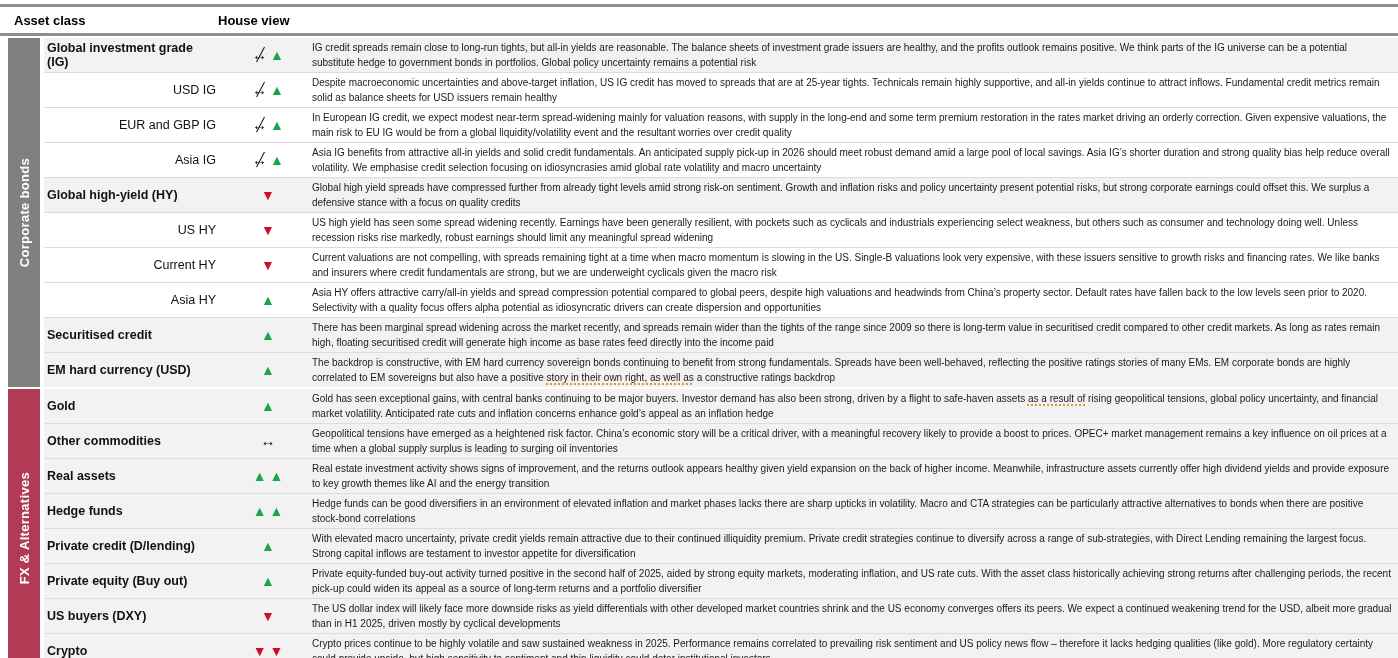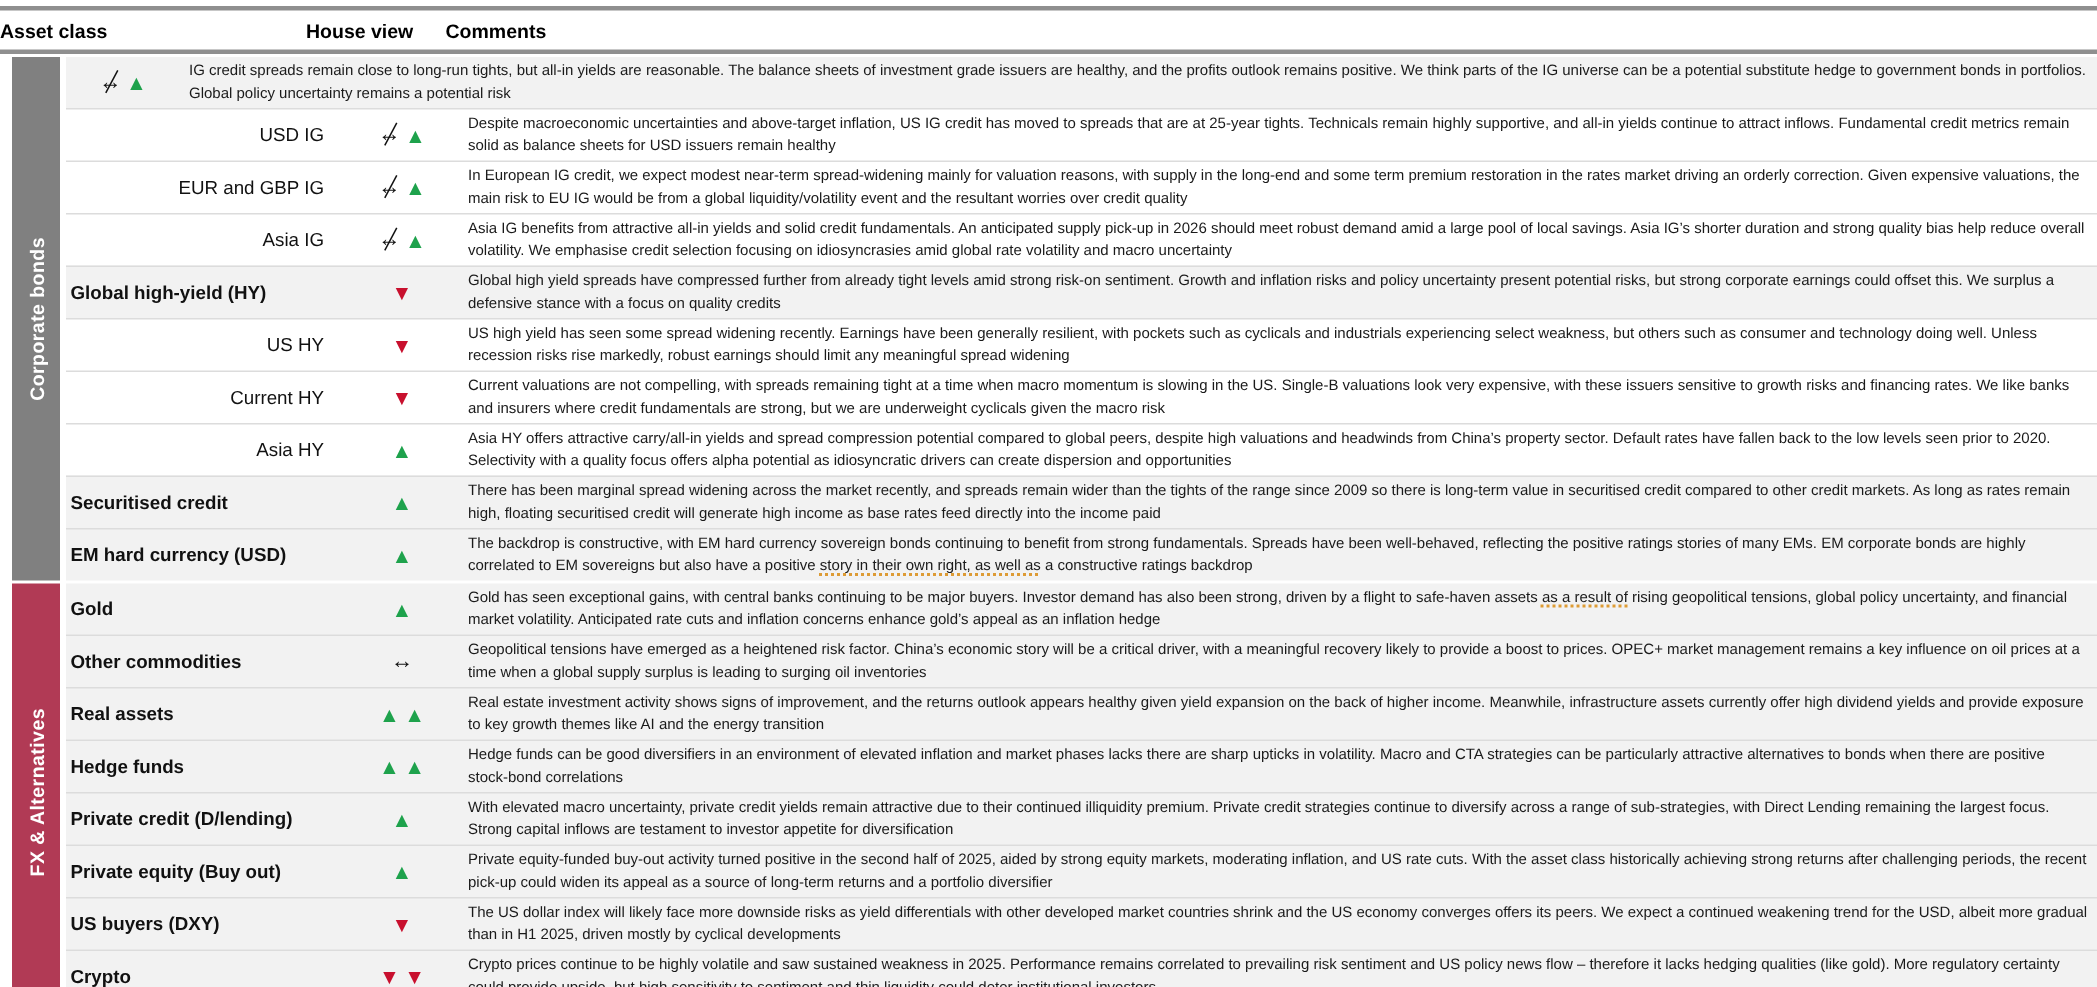--- a/index.html
+++ b/index.html
@@ -1,20 +1,20 @@
 <!DOCTYPE html>
 <html><head>
 <meta charset="utf-8">
 <style>
   html,body{margin:0;padding:0;background:#fff;}
   body{width:1398px;height:658px;overflow:hidden;font-family:"Liberation Sans",sans-serif;color:#111;}
   .page{position:relative;width:1398px;height:658px;}
   .rule{height:3px;background:#8f8f8f;width:100%;}
   .rule.top{margin-top:4px;}
-  .header-row{display:flex;align-items:center;height:26px;font-weight:bold;font-size:13px;color:#000;}
+  .header-row{display:flex;align-items:center;height:26px;padding-left:14px;font-weight:bold;font-size:13px;color:#000;}
   .hcol1{width:204px;}
   .hcol2{width:93px;}
   .hcol3{flex:1;}
   .table{padding-left:8px;}
   .section{display:flex;margin-top:2px;}
   .sidebar{width:32px;display:flex;align-items:center;justify-content:center;}
   .sidebar-label{writing-mode:vertical-rl;transform:rotate(180deg);color:#fff;font-weight:bold;font-size:13px;letter-spacing:.3px;white-space:nowrap;}
   .rows{flex:1;margin-left:4px;display:flex;flex-direction:column;}
   .row{display:flex;align-items:center;min-height:32px;border-top:1px solid #dcdcdc;}
   .row:first-child{border-top:none;}
@@ -36,30 +36,30 @@
   .table{border-bottom:1px solid #dcdcdc;}
 </style>
 </head>
 <body>
 
 <div class="page">
   <div class="rule top"></div>
   <div class="header-row">
     <div class="hcol1">Asset class</div>
     <div class="hcol2">House view</div>
-    <div class="hcol3">Comments</div>
   </div>
   <div class="rule"></div>
   <div class="table" id="table">
       <div class="section">
         <div class="sidebar" style="background: rgb(128, 128, 128);">
           <span class="sidebar-label">Corporate bonds</span>
         </div>
         <div class="rows">
           <div class="row main">
+            <div class="cell-label">Global investment grade (IG)</div>
             <div class="cell-view">
               <span class="icon strike-neutral">↔</span>
               <span class="icon up">▲</span>
             </div>
             <div class="cell-comment"><span class="seg">IG credit spreads remain close to long-run tights, but all-in yields are reasonable. The balance sheets of investment grade issuers are healthy, and the profits outlook remains positive. We think parts of the IG universe can be a potential substitute hedge to government bonds in portfolios. Global policy uncertainty remains a potential risk</span></div>
           </div>
           <div class="row sub">
             <div class="cell-label">USD IG</div>
             <div class="cell-view">
               <span class="icon strike-neutral">↔</span>

